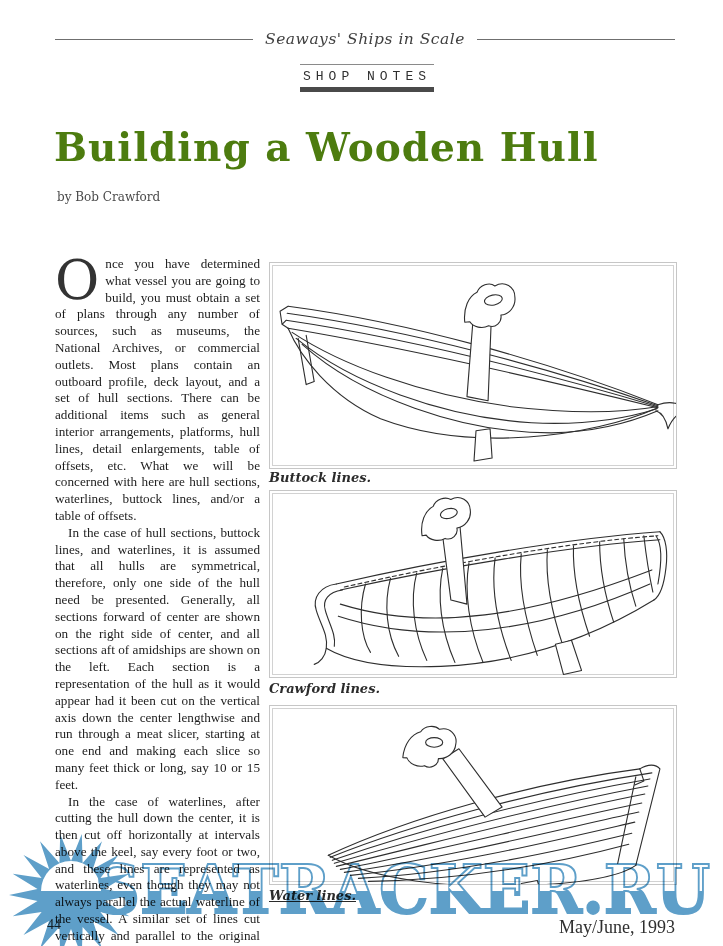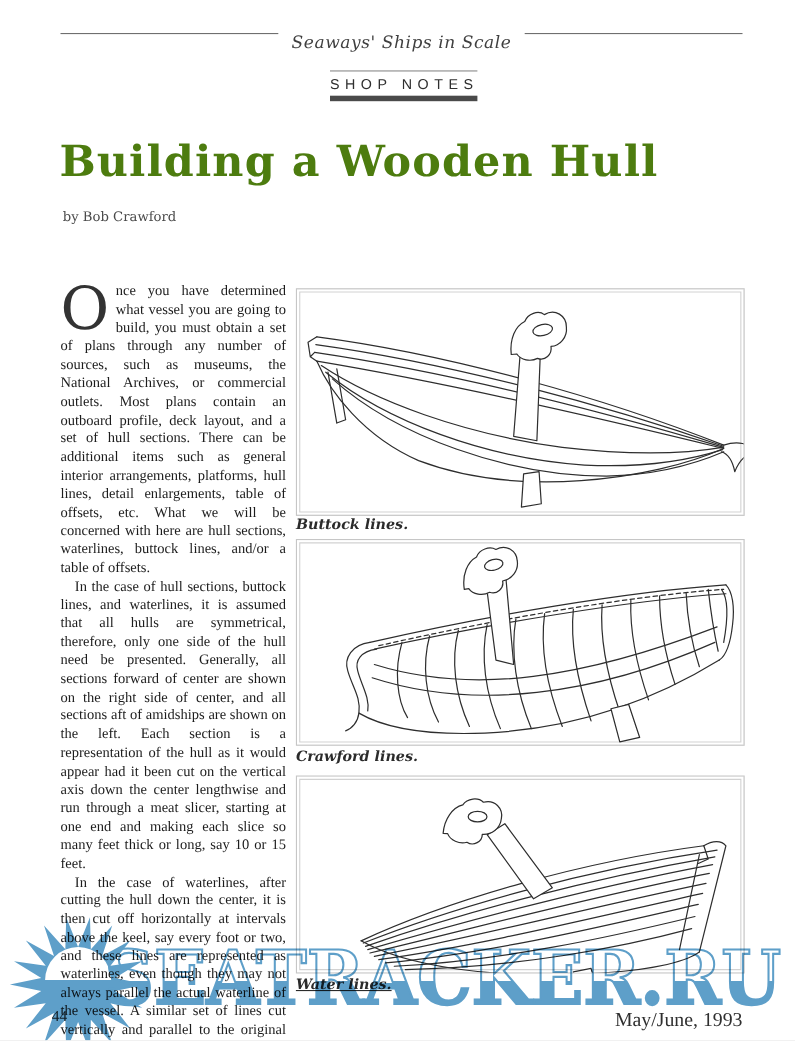--- a/index.html
+++ b/index.html
@@ -1,24 +1,24 @@
 <!DOCTYPE html>
 <html><head>
 <meta charset="utf-8">
 <style>
   html,body{margin:0;padding:0;background:#e8e8e8;}
   .page{position:relative;width:723px;height:946px;background:#ffffff;overflow:hidden;
         font-family:"Liberation Serif",serif;color:#1e1e1e;}
   
-  .journal-header{position:absolute;left:55px;right:48px;top:30px;display:flex;align-items:flex-start;gap:12px;}
+  .journal-header{position:absolute;left:55px;right:48px;top:30px;display:flex;align-items:center;gap:12px;}
   .journal-header .rule{flex:1;height:1px;background:#6f6f6f;}
   .journal-title{font-family:"DejaVu Serif",serif;font-style:italic;font-size:15.5px;color:#3f3f3f;white-space:nowrap;letter-spacing:0.5px;}
   .shop-notes{position:absolute;left:300px;width:134px;top:64px;text-align:center;}
   .shop-notes .label{display:block;border-top:1px solid #8a8a8a;padding-top:4px;
-        font-family:Liberation Sans, sans-serif;font-size:13px;letter-spacing:5px;color:#2f2f2f;white-space:nowrap;}
+        font-family:Liberation Mono, monospace;font-size:13px;letter-spacing:5px;color:#2f2f2f;white-space:nowrap;}
   .shop-notes .bar{height:5px;background:#4a4a4a;margin-top:3px;}
   
   .article-title{position:absolute;left:54px;top:98px;font-family:"DejaVu Serif",serif;
         font-weight:bold;font-size:39px;color:#4d7c0f;letter-spacing:1px;white-space:nowrap;}
   .byline{position:absolute;left:57px;top:190px;font-family:"DejaVu Serif",serif;font-size:12px;color:#4a4a4a;}
   
   .body-col{position:absolute;left:55px;top:256px;width:205px;font-size:13.2px;line-height:16.8px;
         text-align:justify;color:#1c1c1c;}
   .body-col p{margin:0;}
   .body-col p + p{text-indent:13px;}

